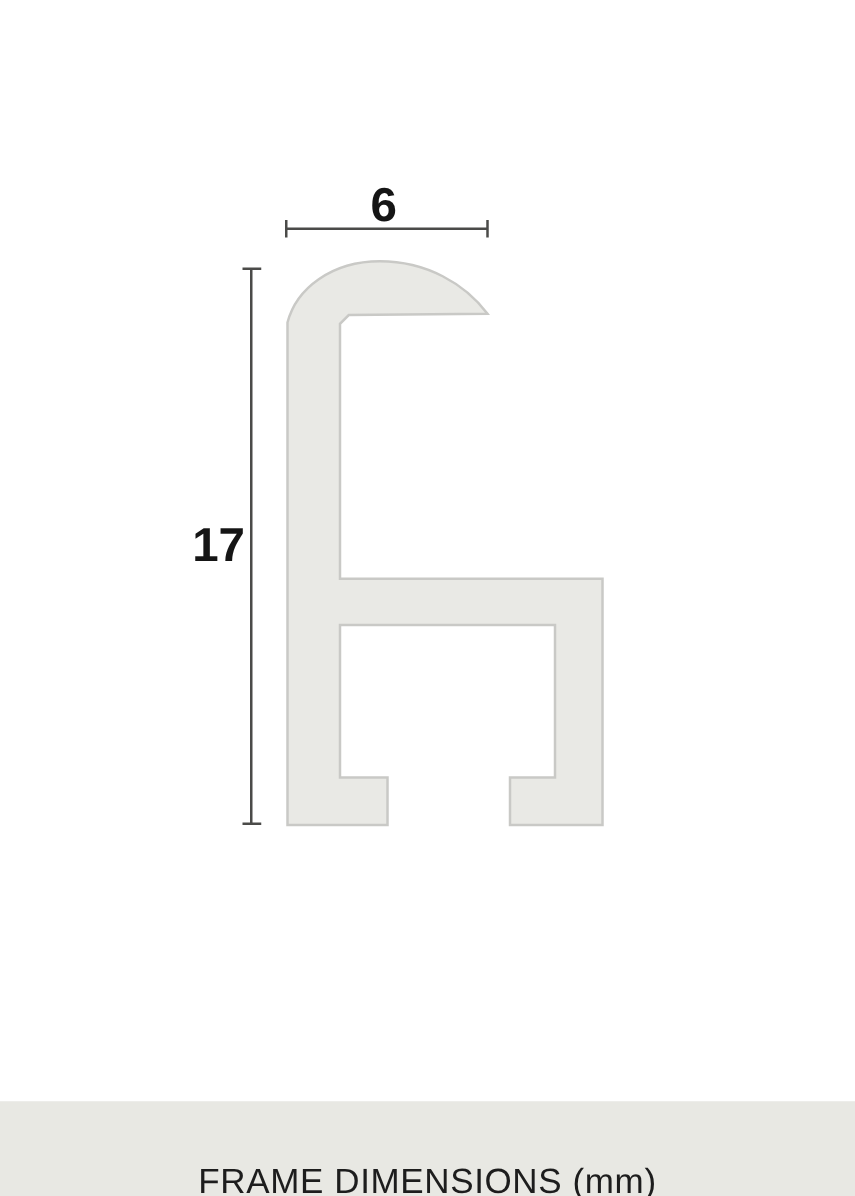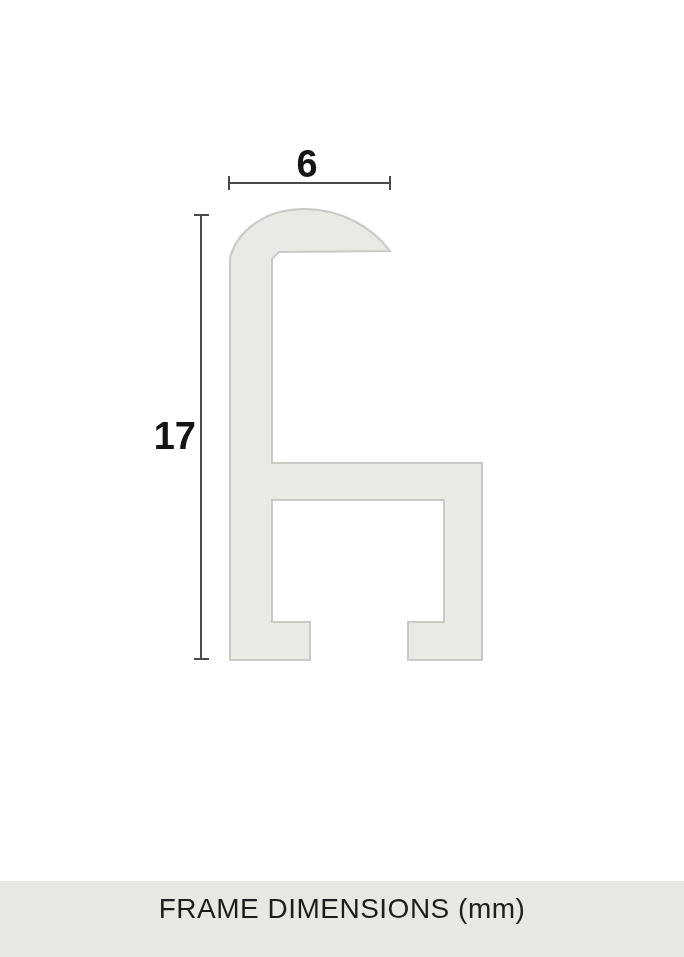--- a/index.html
+++ b/index.html
@@ -38,21 +38,21 @@
     position: absolute;
     left: 0;
     top: 881px;
     width: 684px;
     height: 76px;
     background: #e8e8e3;
     display: flex;
     justify-content: center;
     align-items: flex-start;
     box-sizing: border-box;
-    padding-top: 14px;
+    padding-top: 50px;
   }
   .caption-text {
     font-family: "Liberation Sans", "DejaVu Sans", sans-serif;
     font-size: 28px;
     font-weight: 400;
     letter-spacing: 0.5px;
     line-height: 1;
     color: #1d1d1d;
     white-space: nowrap;
   }

